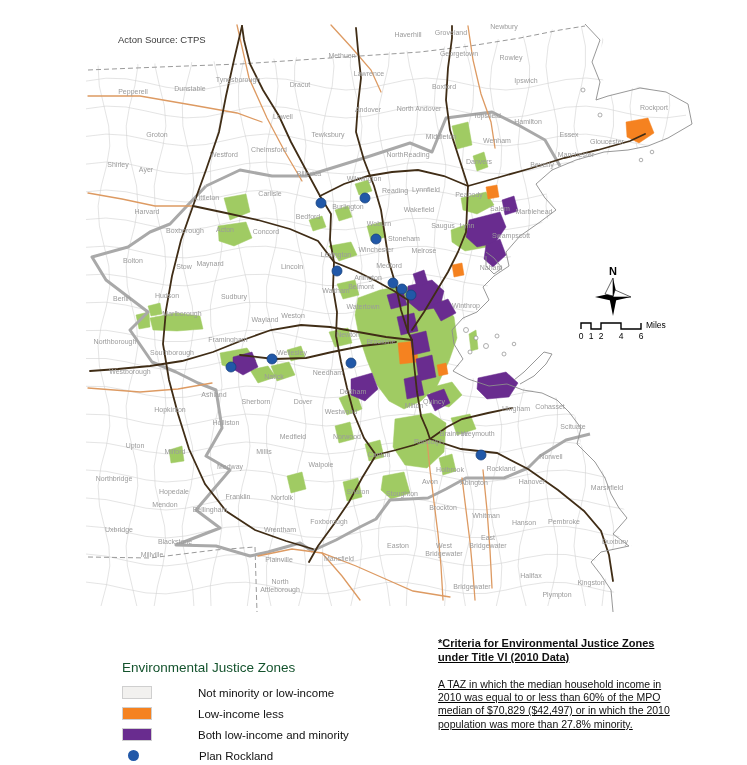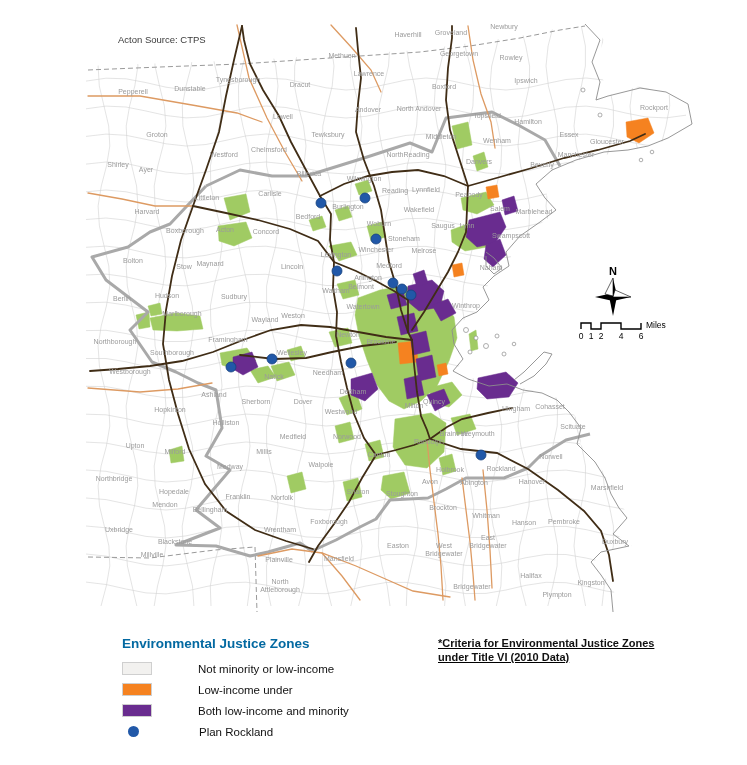--- a/index.html
+++ b/index.html
@@ -1,21 +1,21 @@
 <!DOCTYPE html>
 <html><head>
 <meta charset="utf-8">
 <style>
   html,body{margin:0;padding:0;background:#ffffff;}
   .canvas{position:relative;width:747px;height:765px;background:#fff;overflow:hidden;
           font-family:"Liberation Sans",sans-serif;}
   #map-svg{position:absolute;left:0;top:0;}
   .data-source{position:absolute;left:118px;top:34px;font-size:9.5px;color:#3a3a3a;}
   .legend{position:absolute;left:122px;top:636px;}
-  .legend-title{font-size:13.5px;font-weight:bold;color:#0369a1;margin-bottom:7px;letter-spacing:0;}
+  .legend-title{font-size:13.5px;font-weight:normal;color:#14532d;margin-bottom:7px;letter-spacing:0;margin-top:24px;}
   .legend-row{display:flex;align-items:center;height:21px;gap:36px;}
   .swatch{display:inline-block;width:30px;height:13px;margin-right:10px;border:1px solid #cfcfcf;box-sizing:border-box;}
   .swatch-dot{display:inline-block;width:11px;height:11px;border-radius:50%;margin:1px 24px 1px 6px;}
   .legend-label{font-size:11.5px;color:#111;}
   .criteria{position:absolute;left:438px;top:636px;width:300px;text-decoration:underline;}
   .criteria-heading{font-size:11px;font-weight:bold;color:#111;line-height:1.3;}
   .criteria-body{margin-top:13px;width:246px;font-size:10.5px;color:#111;line-height:1.28;}
   .compass-n{font-size:11px;font-weight:bold;fill:#000;}
   .scale-num{font-size:8.5px;fill:#000;}
   .scale-unit{font-size:8.5px;fill:#000;}
@@ -368,32 +368,33 @@
   <div class="data-source">Acton Source: CTPS</div>
 
   <div class="legend">
     <div class="legend-title">Environmental Justice Zones</div>
     <div class="legend-row">
       <span class="swatch" style="background: rgb(242, 241, 239);"></span>
       <span class="legend-label">Not minority or low-income</span>
     </div>
     <div class="legend-row">
       <span class="swatch" style="background: rgb(245, 130, 32);"></span>
-      <span class="legend-label">Low-income under</span>
+      <span class="legend-label">Low-income less</span>
     </div>
     <div class="legend-row">
       <span class="swatch" style="background: rgb(105, 44, 143);"></span>
       <span class="legend-label">Both low-income and minority</span>
     </div>
     <div class="legend-row">
       <span class="swatch-dot" style="background: rgb(33, 88, 168);"></span>
       <span class="legend-label">Plan Rockland</span>
     </div>
   </div>
 
   <div class="criteria">
     <div class="criteria-heading">
       <span>*Criteria for Environmental Justice Zones</span><br>
       <span>under Title VI (2010 Data)</span>
     </div>
+    <div class="criteria-body">A TAZ in which the median household income in 2010 was equal to or less than 60% of the MPO median of $70,829  ($42,497) or in which the 2010 population was more than 27.8% minority.</div>
   </div>
 
 </div>
 
 </body></html>

